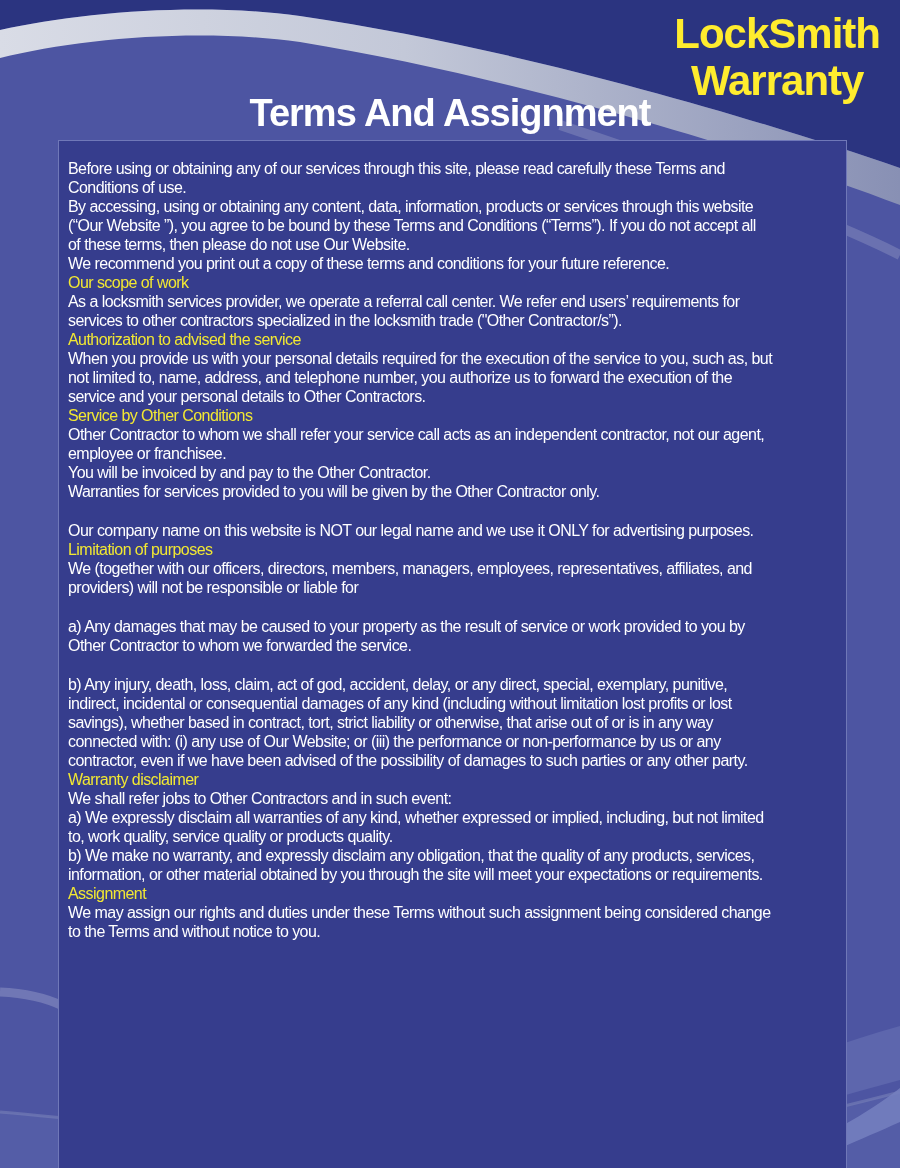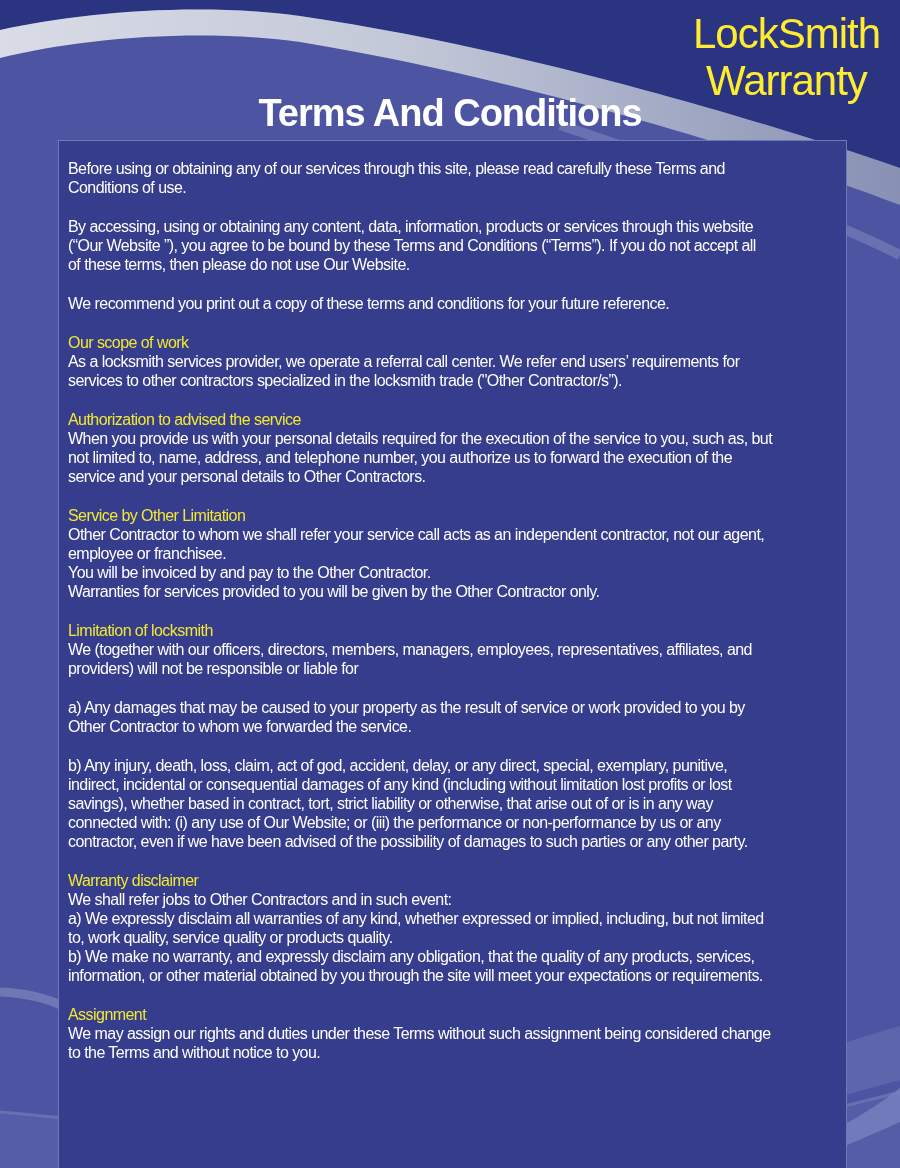--- a/index.html
+++ b/index.html
@@ -14,37 +14,37 @@
   *{margin:0;padding:0;box-sizing:border-box;}
   html,body{width:900px;}
   body{font-family:"Liberation Sans","DejaVu Sans",sans-serif;}
   .page{
     position:relative;width:900px;height:1168px;
     background:var(--page-bg);overflow:hidden;
   }
   .bg{position:absolute;left:0;top:0;width:900px;height:1168px;display:block;}
   .logo{
     position:absolute;top:10px;right:20px;text-align:center;
-    color:var(--logo-yellow);font-weight:normal;font-size:42px;line-height:47px;
+    color:var(--logo-yellow);font-weight:bold;font-size:42px;line-height:47px;
     letter-spacing:-1px;
   }
   .title{
     position:absolute;top:92px;left:0;width:900px;text-align:center;
     color:#ffffff;font-weight:bold;font-size:38px;letter-spacing:-1px;
   }
   .panel{
     position:absolute;left:58px;top:140px;width:789px;height:1145px;
     background:var(--panel-bg);
     border:1px solid var(--panel-border);
     padding:18px 9px;overflow:hidden;
   }
   .terms{
     color:var(--text);font-size:16px;line-height:19px;letter-spacing:-0.55px;
   }
-  .sec + .sec{margin-top:20px;}
+  .sec + .sec{}
   .sec-heading{color:var(--yellow);font-weight:normal;}
   .para + .para{margin-top:20px;}
 </style>
 </head>
 <body>
 
 <div class="page">
 
   <svg class="bg" viewBox="0 0 900 1168" xmlns="http://www.w3.org/2000/svg" aria-hidden="true">
     <defs>
@@ -70,21 +70,21 @@
     <path fill="#5d66ad" d="M600,1168 C660,1118 740,1072 900,1026 L900,1080 C780,1112 700,1140 668,1168 Z"></path>
 
     <path fill="#7680c0" opacity="0.85" d="M760,1168 C820,1140 870,1112 900,1088 L900,1122 C860,1140 820,1156 800,1168 Z"></path>
   </svg>
 
   <div class="logo">
     <div>LockSmith</div>
     <div>Warranty</div>
   </div>
 
-  <h1 class="title">Terms And Conditions</h1>
+  <h1 class="title">Terms And Assignment</h1>
 
   <div class="panel">
     <div class="terms" id="terms-content">
         <div class="sec">
           <div class="para">Before using or obtaining any of our services through this site, please read carefully these Terms and<br>Conditions of use.</div>
         </div>
         <div class="sec">
           <div class="para">By accessing, using or obtaining any content, data, information, products or services through this website<br>(“Our Website ”), you agree to be bound by these Terms and Conditions (“Terms”). If you do not accept all<br>of these terms, then please do not use Our Website.</div>
         </div>
         <div class="sec">
@@ -92,25 +92,26 @@
         </div>
         <div class="sec">
           <div class="sec-heading">Our scope of work</div>
           <div class="para">As a locksmith services provider, we operate a referral call center. We refer end users’ requirements for<br>services to other contractors specialized in the locksmith trade ("Other Contractor/s”).</div>
         </div>
         <div class="sec">
           <div class="sec-heading">Authorization to advised the service</div>
           <div class="para">When you provide us with your personal details required for the execution of the service to you, such as, but<br>not limited to, name, address, and telephone number, you authorize us to forward the execution of the<br>service and your personal details to Other Contractors.</div>
         </div>
         <div class="sec">
-          <div class="sec-heading">Service by Other Limitation</div>
+          <div class="sec-heading">Service by Other Conditions</div>
           <div class="para">Other Contractor to whom we shall refer your service call acts as an independent contractor, not our agent,<br>employee or franchisee.<br>You will be invoiced by and pay to the Other Contractor.<br>Warranties for services provided to you will be given by the Other Contractor only.</div>
+          <div class="para">Our company name on this website is NOT our legal name and we use it ONLY for advertising purposes.</div>
         </div>
         <div class="sec">
-          <div class="sec-heading">Limitation of locksmith</div>
+          <div class="sec-heading">Limitation of purposes</div>
           <div class="para">We (together with our officers, directors, members, managers, employees, representatives, affiliates, and<br>providers) will not be responsible or liable for</div>
           <div class="para">a) Any damages that may be caused to your property as the result of service or work provided to you by<br>Other Contractor to whom we forwarded the service.</div>
           <div class="para">b) Any injury, death, loss, claim, act of god, accident, delay, or any direct, special, exemplary, punitive,<br>indirect, incidental or consequential damages of any kind (including without limitation lost profits or lost<br>savings), whether based in contract, tort, strict liability or otherwise, that arise out of or is in any way<br>connected with: (i) any use of Our Website; or (iii) the performance or non-performance by us or any<br>contractor, even if we have been advised of the possibility of damages to such parties or any other party.</div>
         </div>
         <div class="sec">
           <div class="sec-heading">Warranty disclaimer</div>
           <div class="para">We shall refer jobs to Other Contractors and in such event:<br>a) We expressly disclaim all warranties of any kind, whether expressed or implied, including, but not limited<br>to, work quality, service quality or products quality.<br>b) We make no warranty, and expressly disclaim any obligation, that the quality of any products, services,<br>information, or other material obtained by you through the site will meet your expectations or requirements.</div>
         </div>
         <div class="sec">
           <div class="sec-heading">Assignment</div>

